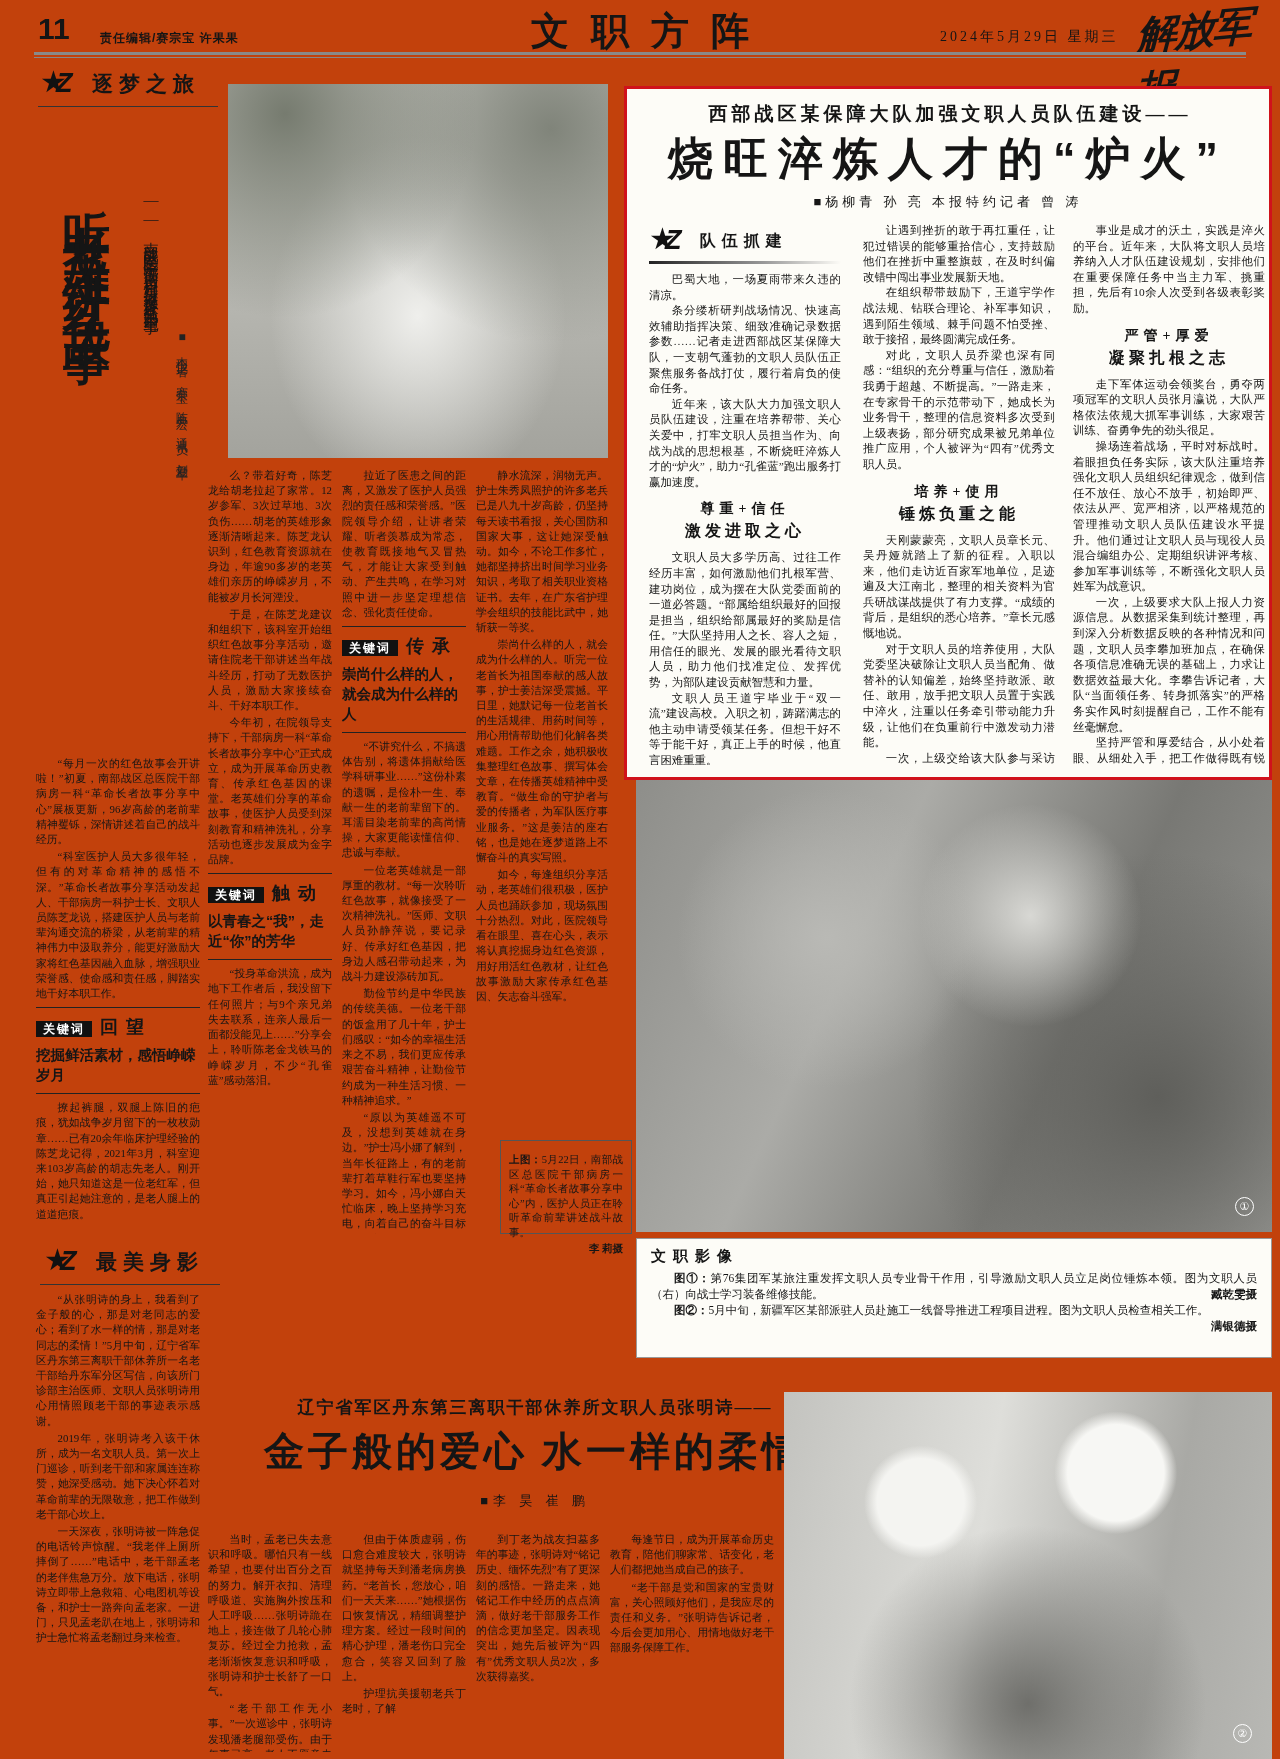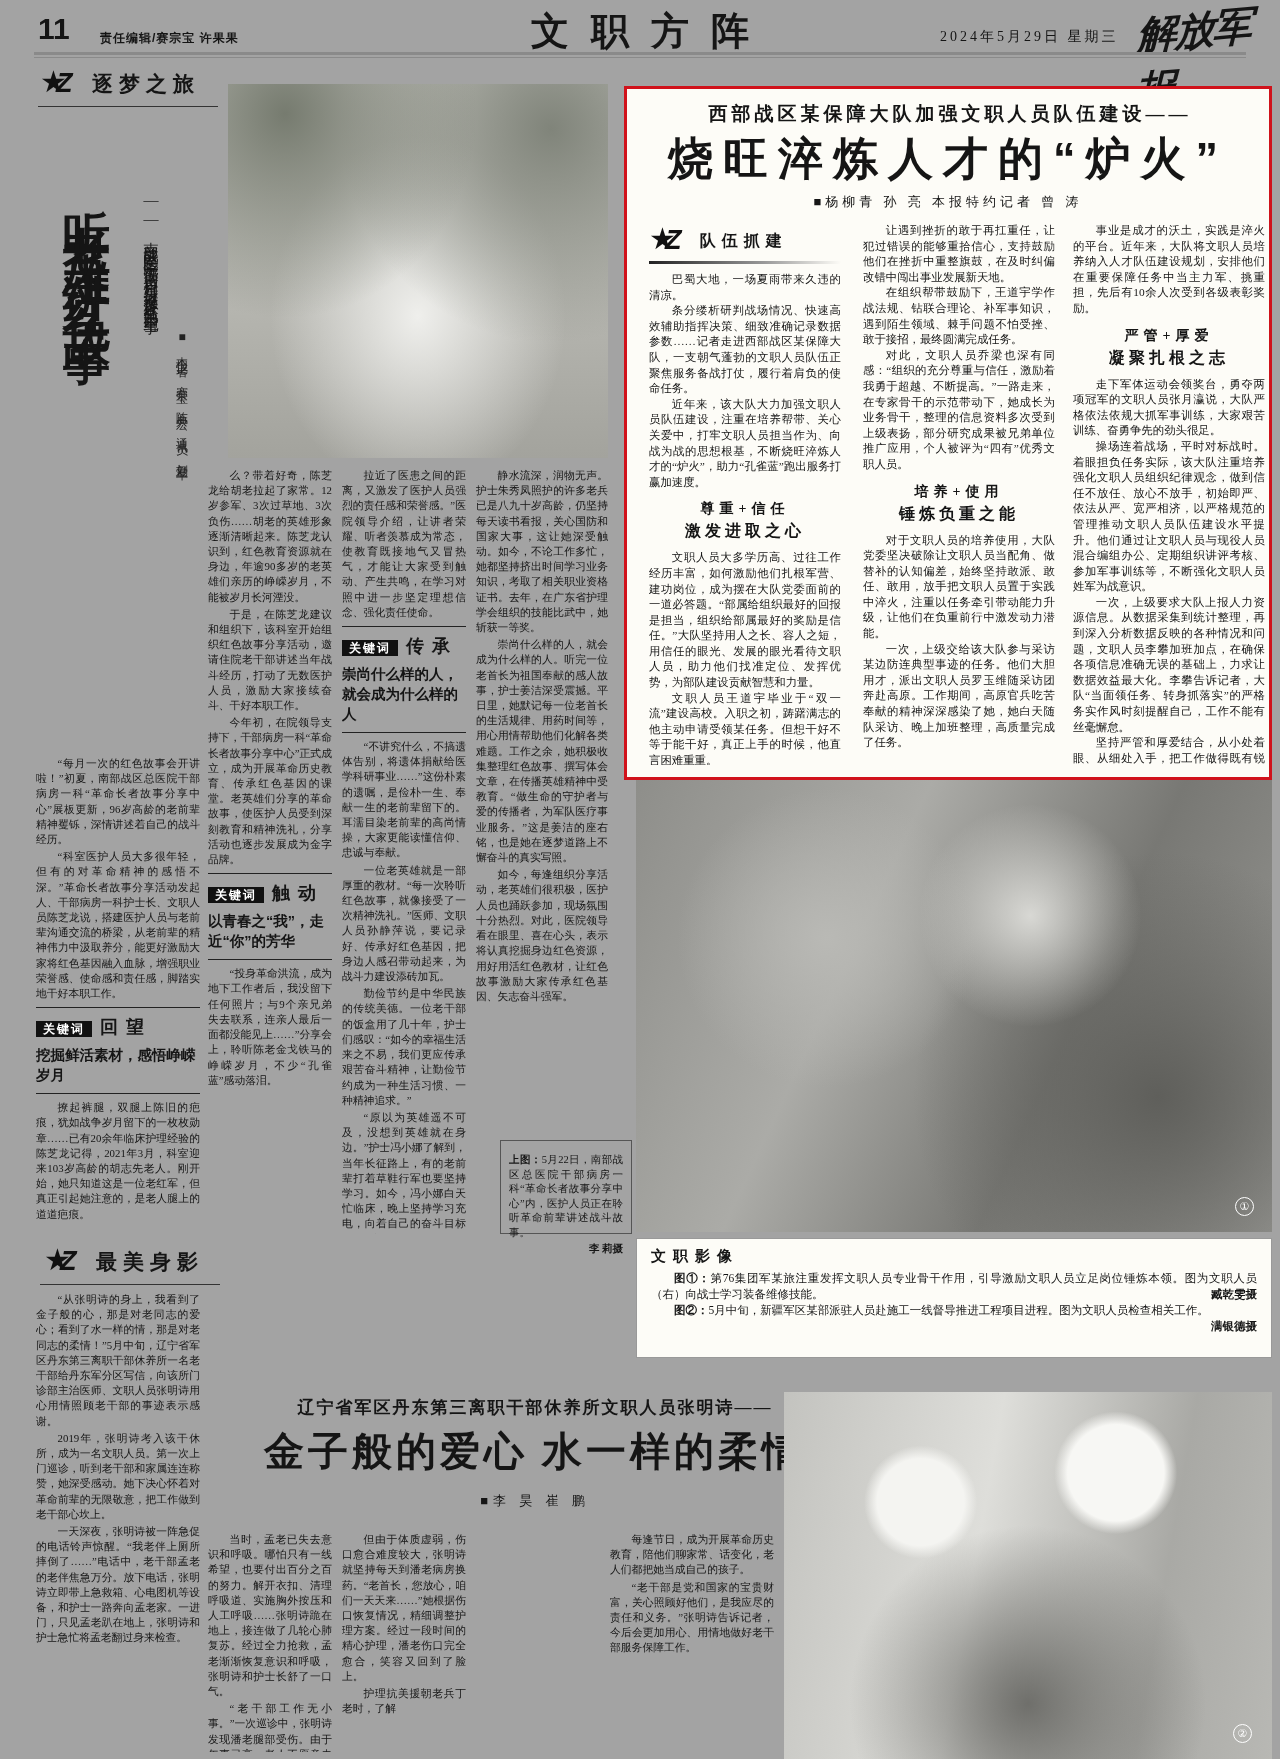--- a/index.html
+++ b/index.html
@@ -1,16 +1,16 @@
 <!DOCTYPE html>
 <html><head>
 <meta charset="utf-8">
 <style>
   html,body{margin:0;padding:0;background:#e9e7e0;}
-  .page{position:relative;width:1280px;height:1759px;margin:0 auto;background:#a3a3a3;
+  .page{position:relative;width:1280px;height:1759px;margin:0 auto;background:#c2410c;
         font-family:"Liberation Serif",serif;color:#151515;overflow:hidden;}
   
   .pageno{position:absolute;left:38px;top:12px;font:bold 30px "Liberation Sans",sans-serif;}
   .duty{position:absolute;left:100px;top:30px;font:bold 12px "Liberation Sans",sans-serif;letter-spacing:1px;}
   .secttitle{position:absolute;left:0;right:0;top:6px;text-align:center;
              font:900 38px "Liberation Sans",sans-serif;letter-spacing:22px;text-indent:22px;}
   .dateline{position:absolute;left:940px;top:28px;font:14px "Liberation Serif",serif;letter-spacing:3px;}
   .masthead{position:absolute;left:1136px;top:2px;font:bold italic 40px "Liberation Serif",serif;
             transform:rotate(-5deg) skewX(-6deg);letter-spacing:-2px;}
   .rule-a{position:absolute;left:34px;width:1212px;top:52px;height:3px;background:#8a8a8a;}
@@ -190,20 +190,21 @@
     </div>
 
     <div class="rb-col" style="left:236px;">
       <p>让遇到挫折的敢于再扛重任，让犯过错误的能够重拾信心，支持鼓励他们在挫折中重整旗鼓，在及时纠偏改错中闯出事业发展新天地。</p>
       <p>在组织帮带鼓励下，王道宇学作战法规、钻联合理论、补军事知识，遇到陌生领域、棘手问题不怕受挫、敢于接招，最终圆满完成任务。</p>
       <p>对此，文职人员乔梁也深有同感：“组织的充分尊重与信任，激励着我勇于超越、不断提高。”一路走来，在专家骨干的示范带动下，她成长为业务骨干，整理的信息资料多次受到上级表扬，部分研究成果被兄弟单位推广应用，个人被评为“四有”优秀文职人员。</p>
       <div class="sechead">
         <span class="s1">培养+使用</span>
         <span class="s2">锤炼负重之能</span>
       </div>
+      <p>天刚蒙蒙亮，文职人员章长元、吴丹娅就踏上了新的征程。入职以来，他们走访近百家军地单位，足迹遍及大江南北，整理的相关资料为官兵研战谋战提供了有力支撑。“成绩的背后，是组织的悉心培养。”章长元感慨地说。</p>
       <p>对于文职人员的培养使用，大队党委坚决破除让文职人员当配角、做替补的认知偏差，始终坚持敢派、敢任、敢用，放手把文职人员置于实践中淬火，注重以任务牵引带动能力升级，让他们在负重前行中激发动力潜能。</p>
       <p>一次，上级交给该大队参与采访某边防连典型事迹的任务。他们大胆用才，派出文职人员罗玉维随采访团奔赴高原。工作期间，高原官兵吃苦奉献的精神深深感染了她，她白天随队采访、晚上加班整理，高质量完成了任务。</p>
     </div>
 
     <div class="rb-col" style="left:446px;">
       <p>事业是成才的沃土，实践是淬火的平台。近年来，大队将文职人员培养纳入人才队伍建设规划，安排他们在重要保障任务中当主力军、挑重担，先后有10余人次受到各级表彰奖励。</p>
       <div class="sechead">
         <span class="s1">严管+厚爱</span>
         <span class="s2">凝聚扎根之志</span>
       </div>
@@ -240,20 +241,23 @@
     <p>一天深夜，张明诗被一阵急促的电话铃声惊醒。“我老伴上厕所摔倒了……”电话中，老干部孟老的老伴焦急万分。放下电话，张明诗立即带上急救箱、心电图机等设备，和护士一路奔向孟老家。一进门，只见孟老趴在地上，张明诗和护士急忙将孟老翻过身来检查。</p>
   </div>
   <div class="col mid" style="left:208px;top:1532px;width:124px;height:220px;">
     <p>当时，孟老已失去意识和呼吸。哪怕只有一线希望，也要付出百分之百的努力。解开衣扣、清理呼吸道、实施胸外按压和人工呼吸……张明诗跪在地上，接连做了几轮心肺复苏。经过全力抢救，孟老渐渐恢复意识和呼吸，张明诗和护士长舒了一口气。</p>
     <p>“老干部工作无小事。”一次巡诊中，张明诗发现潘老腿部受伤。由于年事已高，老人不愿意去医院治疗。</p>
   </div>
   <div class="col mid" style="left:342px;top:1532px;width:124px;height:220px;">
     <p>但由于体质虚弱，伤口愈合难度较大，张明诗就坚持每天到潘老病房换药。“老首长，您放心，咱们一天天来……”她根据伤口恢复情况，精细调整护理方案。经过一段时间的精心护理，潘老伤口完全愈合，笑容又回到了脸上。</p>
     <p>护理抗美援朝老兵丁老时，了解</p>
   </div>
+  <div class="col mid" style="left:476px;top:1532px;width:124px;height:220px;">
+    <p>到丁老为战友扫墓多年的事迹，张明诗对“铭记历史、缅怀先烈”有了更深刻的感悟。一路走来，她铭记工作中经历的点点滴滴，做好老干部服务工作的信念更加坚定。因表现突出，她先后被评为“四有”优秀文职人员2次，多次获得嘉奖。</p>
+  </div>
   <div class="col mid" style="left:610px;top:1532px;width:164px;height:220px;">
     <p>每逢节日，成为开展革命历史教育，陪他们聊家常、话变化，老人们都把她当成自己的孩子。</p>
     <p>“老干部是党和国家的宝贵财富，关心照顾好他们，是我应尽的责任和义务。”张明诗告诉记者，今后会更加用心、用情地做好老干部服务保障工作。</p>
   </div>
 
   <div class="photo photo-hats">
     <span class="circmark" style="right:20px;bottom:16px;">②</span>
   </div>
 
 </div>

